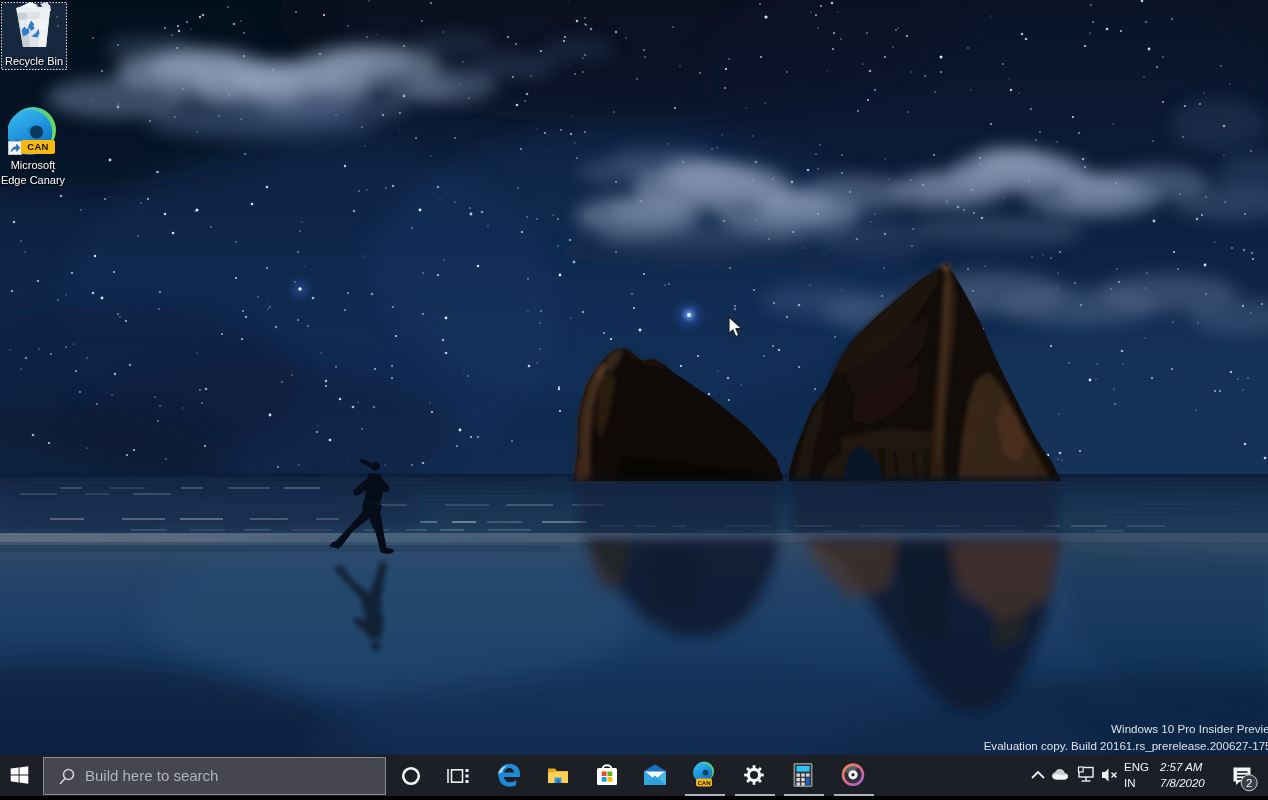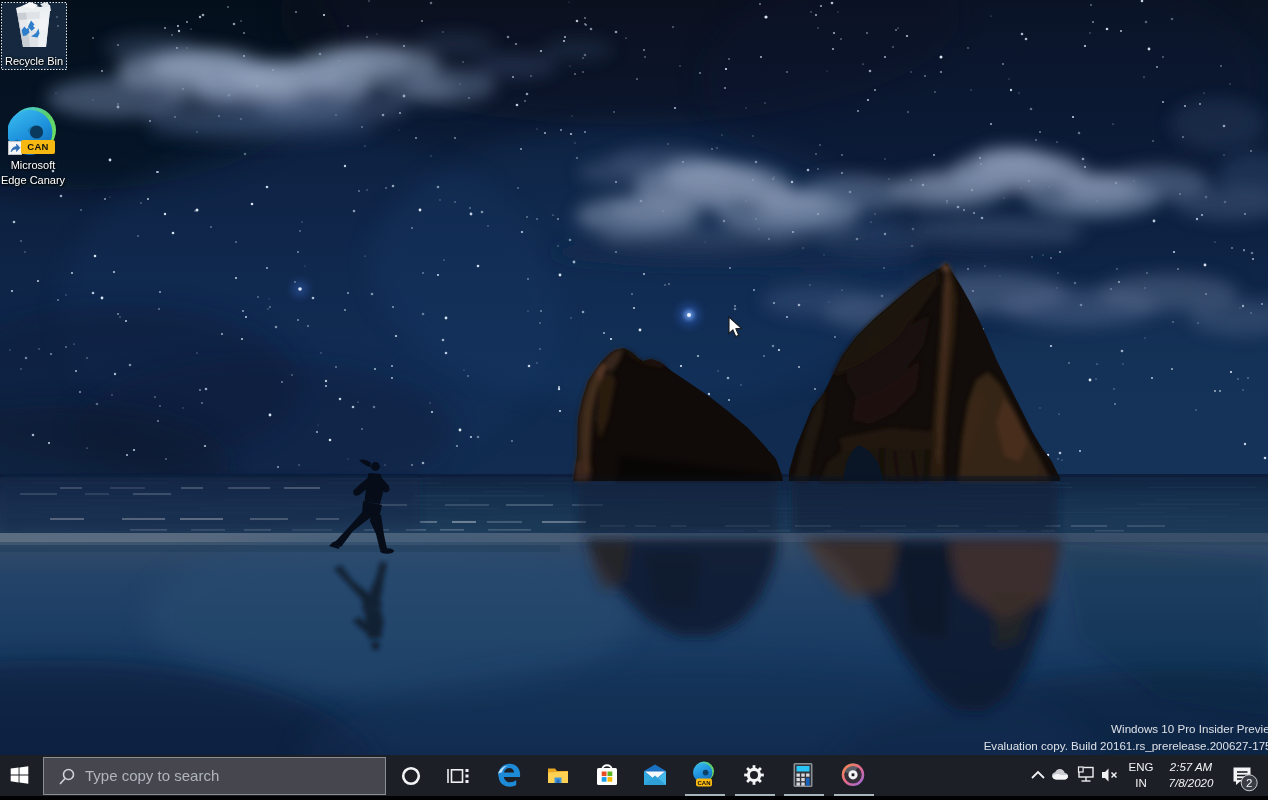--- a/index.html
+++ b/index.html
@@ -6,21 +6,21 @@
 #wall { position:absolute; left:0; top:0; width:1268px; height:800px; }
 .dlabel { position:absolute; color:#fff; font-size:11px; text-align:center;
   text-shadow:1px 1px 2px #000, 0 0 3px #000; line-height:15px; }
 #taskbar { position:absolute; left:0; top:755px; width:1268px; height:41px; background:#1c1f26; }
 #blackstrip { position:absolute; left:0; top:796px; width:1268px; height:4px; background:#020204; }
 #searchbox { position:absolute; left:43px; top:1.5px; width:343px; height:38px; background:#45464e;
   border:1px solid #8a8d93; display:flex; align-items:center; }
 #searchbox span { color:#b0b5bc; font-size:15px; margin-left:19px; }
 .tbicon { position:absolute; top:0; width:48px; height:40px; display:flex; align-items:center; justify-content:center; }
 .underline { position:absolute; top:38.5px; height:2px; width:40px; background:#aab4bc; }
-.trtxt { position:absolute; font-size:11.5px; color:#f2f4f6; text-align:center; line-height:16px; }
+.trtxt { position:absolute; font-size:11.5px; color:#f2f4f6; text-align:left; line-height:16px; }
 #wmark { position:absolute; right:-10px; top:720px; text-align:right; color:#dde1e7; font-size:11.6px; line-height:17.4px; white-space:nowrap; }
 </style></head>
 <body>
 <div id="wall"><svg width="1268" height="800" viewBox="0 0 1268 800">
 <defs>
  <linearGradient id="sky" x1="0" y1="0" x2="0" y2="1">
   <stop offset="0" stop-color="#0a1322"></stop>
   <stop offset="0.25" stop-color="#0b1b35"></stop>
   <stop offset="0.55" stop-color="#0e2446"></stop>
   <stop offset="0.8" stop-color="#0f2a4f"></stop>
@@ -1038,21 +1038,21 @@
    <path d="M23.5,12.4 L32.3,11.2 L32.3,19.5 L23.5,19.5 Z"></path>
    <path d="M14.7,20.4 L22.6,20.4 L22.6,27.4 L14.7,26.3 Z"></path>
    <path d="M23.5,20.4 L32.3,20.4 L32.3,28.7 L23.5,27.5 Z"></path>
   </g>
  </svg>
  <div id="searchbox">
   <svg width="20" height="20" viewBox="0 0 20 20" style="position:absolute;left:13px;top:9px;">
    <circle cx="11.5" cy="7.5" r="5" fill="none" stroke="#cfd3d8" stroke-width="1.6"></circle>
    <line x1="8" y1="11.5" x2="3" y2="17" stroke="#cfd3d8" stroke-width="1.6"></line>
   </svg>
-  <span style="margin-left:41px;">Type copy to search</span>
+  <span style="margin-left:41px;">Build here to search</span>
  </div>
 
  <svg class="tbicon" style="left:387px;" width="48" height="40" viewBox="0 0 48 40">
   <circle cx="24" cy="21" r="7.8" fill="none" stroke="#f2f4f6" stroke-width="2.6"></circle>
  </svg>
 
  <svg class="tbicon" style="left:434px;" width="48" height="40" viewBox="0 0 48 40">
   <g stroke="#eef0f2" fill="none" stroke-width="1.6">
    <rect x="17.5" y="14.8" width="11" height="12.4"></rect>
    <line x1="14" y1="14" x2="14" y2="28"></line>

